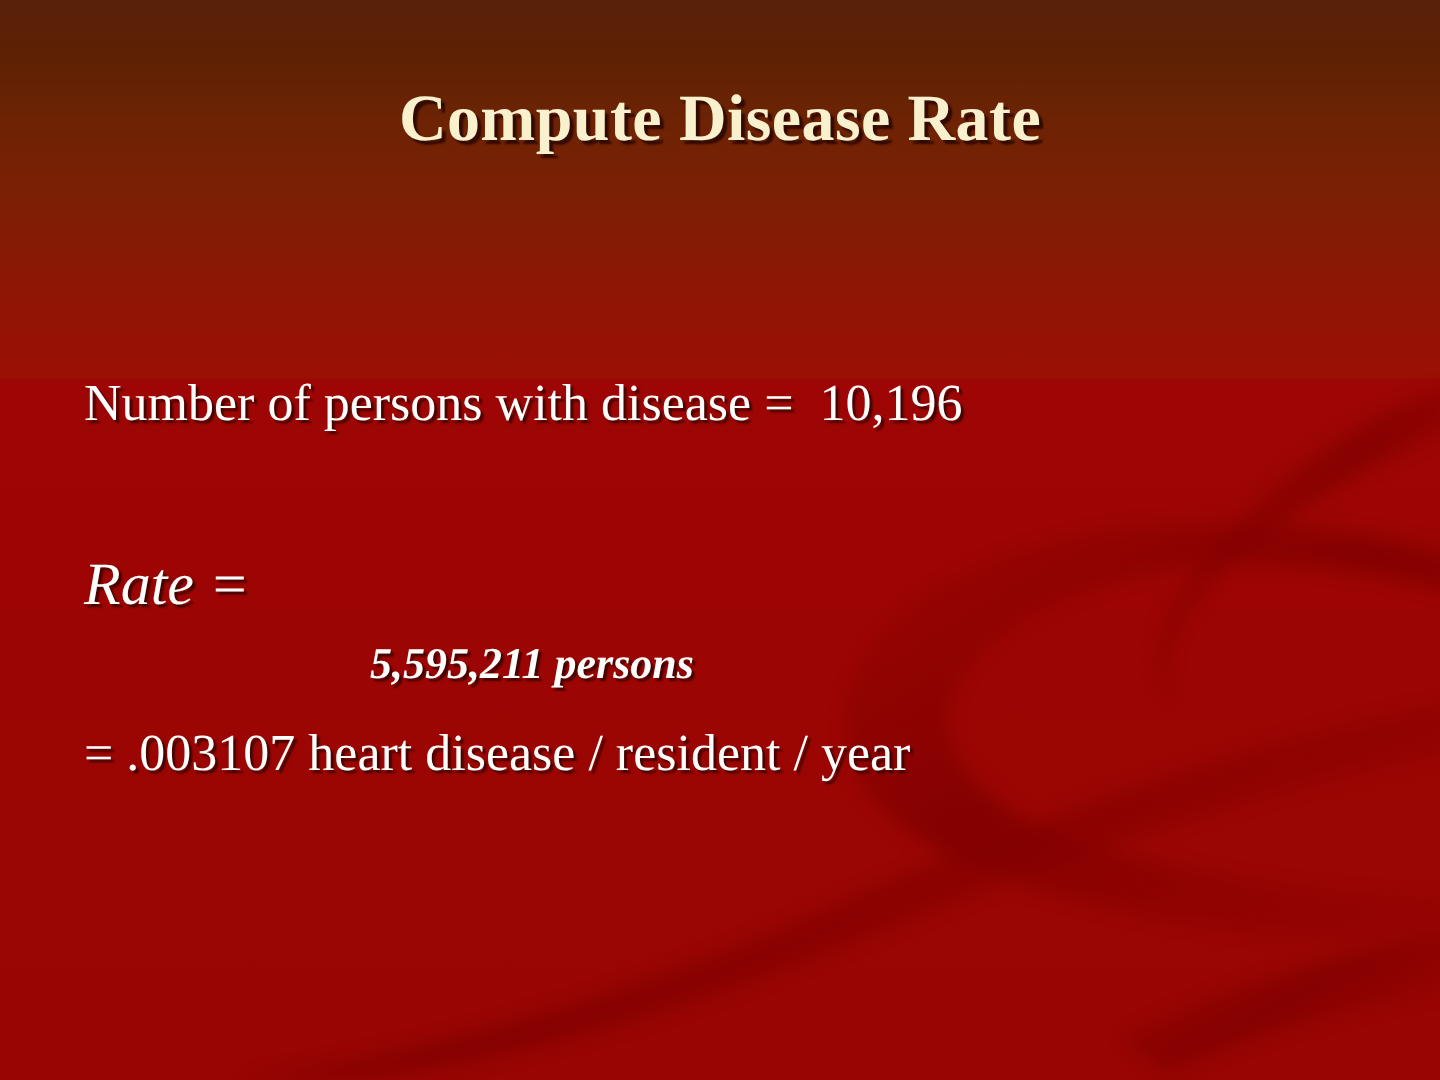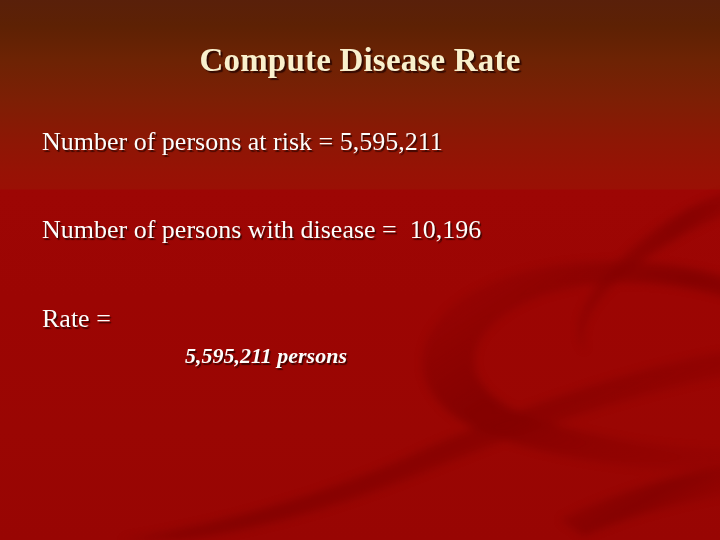--- a/index.html
+++ b/index.html
@@ -70,23 +70,24 @@
   #line-at-risk { margin: 0 0 0 0; }
   #line-with-disease { margin: 60px 0 0 0; }
 
   #rate-row {
     margin: 60px 0 0 0;
     display: flex;
     align-items: baseline;
   }
   #rate-prefix {
     color: #fdfdfb;
-    font-size: 26px;
+    font-size: 30px;
     white-space: pre;
     text-shadow: 1.5px 1.5px 1px rgba(45, 5, 2, 0.8);
+    font-style: italic;
   }
   #rate-numerator {
     color: #fdfdfb;
     font-size: 26px;
     white-space: pre;
     border-bottom: 1.6px solid #fdfdfb;
     padding-bottom: 1px;
     text-shadow: 1.5px 1.5px 1px rgba(45, 5, 2, 0.8);
   }
   #rate-denominator {
@@ -135,25 +136,25 @@
                C572,336 578,306 604,276 C648,226 700,198 748,186 Z" fill="url(#swGrad2)"></path>
       <path d="M560,520 C600,498 660,478 720,468 L748,466 L748,492
                C688,500 628,516 584,536 Z" fill="url(#swGrad2)"></path>
     </g>
   </svg>
 
   <div id="title">Compute Disease Rate</div>
 
   <div id="body-block">
 
-    <div class="body-line" id="line-at-risk">Number of persons at risk = 5,595,211</div>
 
     <div class="body-line" id="line-with-disease">Number of persons with disease =  10,196</div>
 
     <div id="rate-row">
       <span id="rate-prefix">Rate = </span>
     </div>
 
     <div id="rate-denominator">5,595,211 persons</div>
 
+    <div class="body-line" id="line-result">= .003107 heart disease / resident / year</div>
 
   </div>
 </div>
 
 </body></html>

